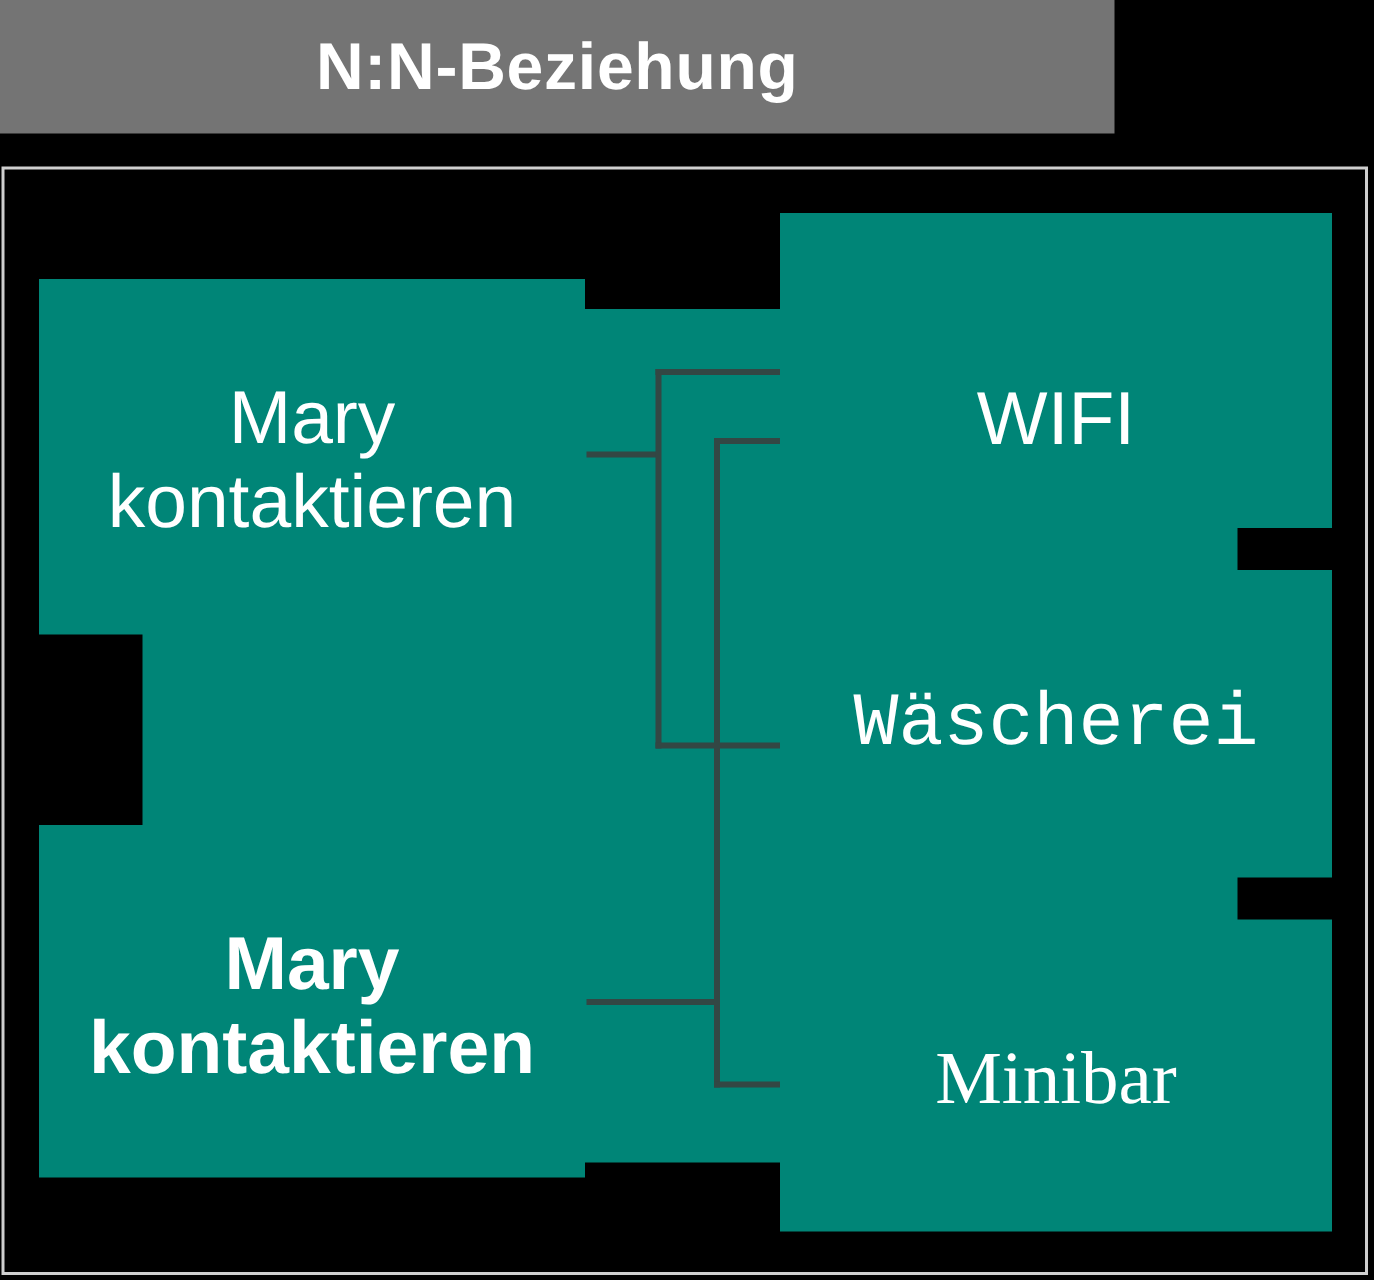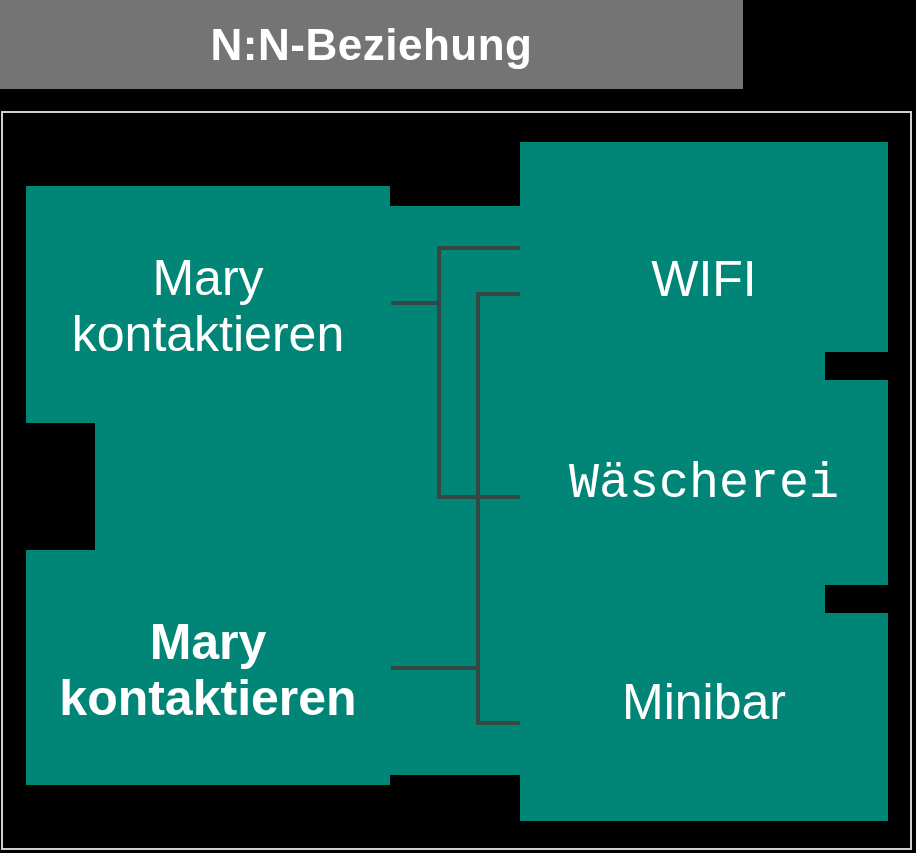--- a/index.html
+++ b/index.html
@@ -82,21 +82,21 @@
     font-size: 50px;
     line-height: 56px;
     text-align: center;
     white-space: pre-line;
     z-index: 6;
   }
   .lbl-john   { left: 26px;  width: 364px; top: 250px; }
   .lbl-mary   { left: 26px;  width: 364px; top: 614px; font-weight: bold; }
   .lbl-wifi   { left: 520px; width: 368px; top: 219px; margin-top: 32px; }
   .lbl-waesch { left: 520px; width: 368px; top: 456px; font-family: Liberation Mono, monospace; }
-  .lbl-mini   { left: 520px; width: 368px; top: 674px; }
+  .lbl-mini   { left: 520px; width: 368px; top: 690px; font-family: Liberation Serif, serif; }
 </style>
 </head>
 <body>
 
 <div class="stage">
 
   <header class="titlebar">
     <span class="title">N:N-Beziehung</span>
   </header>
 

